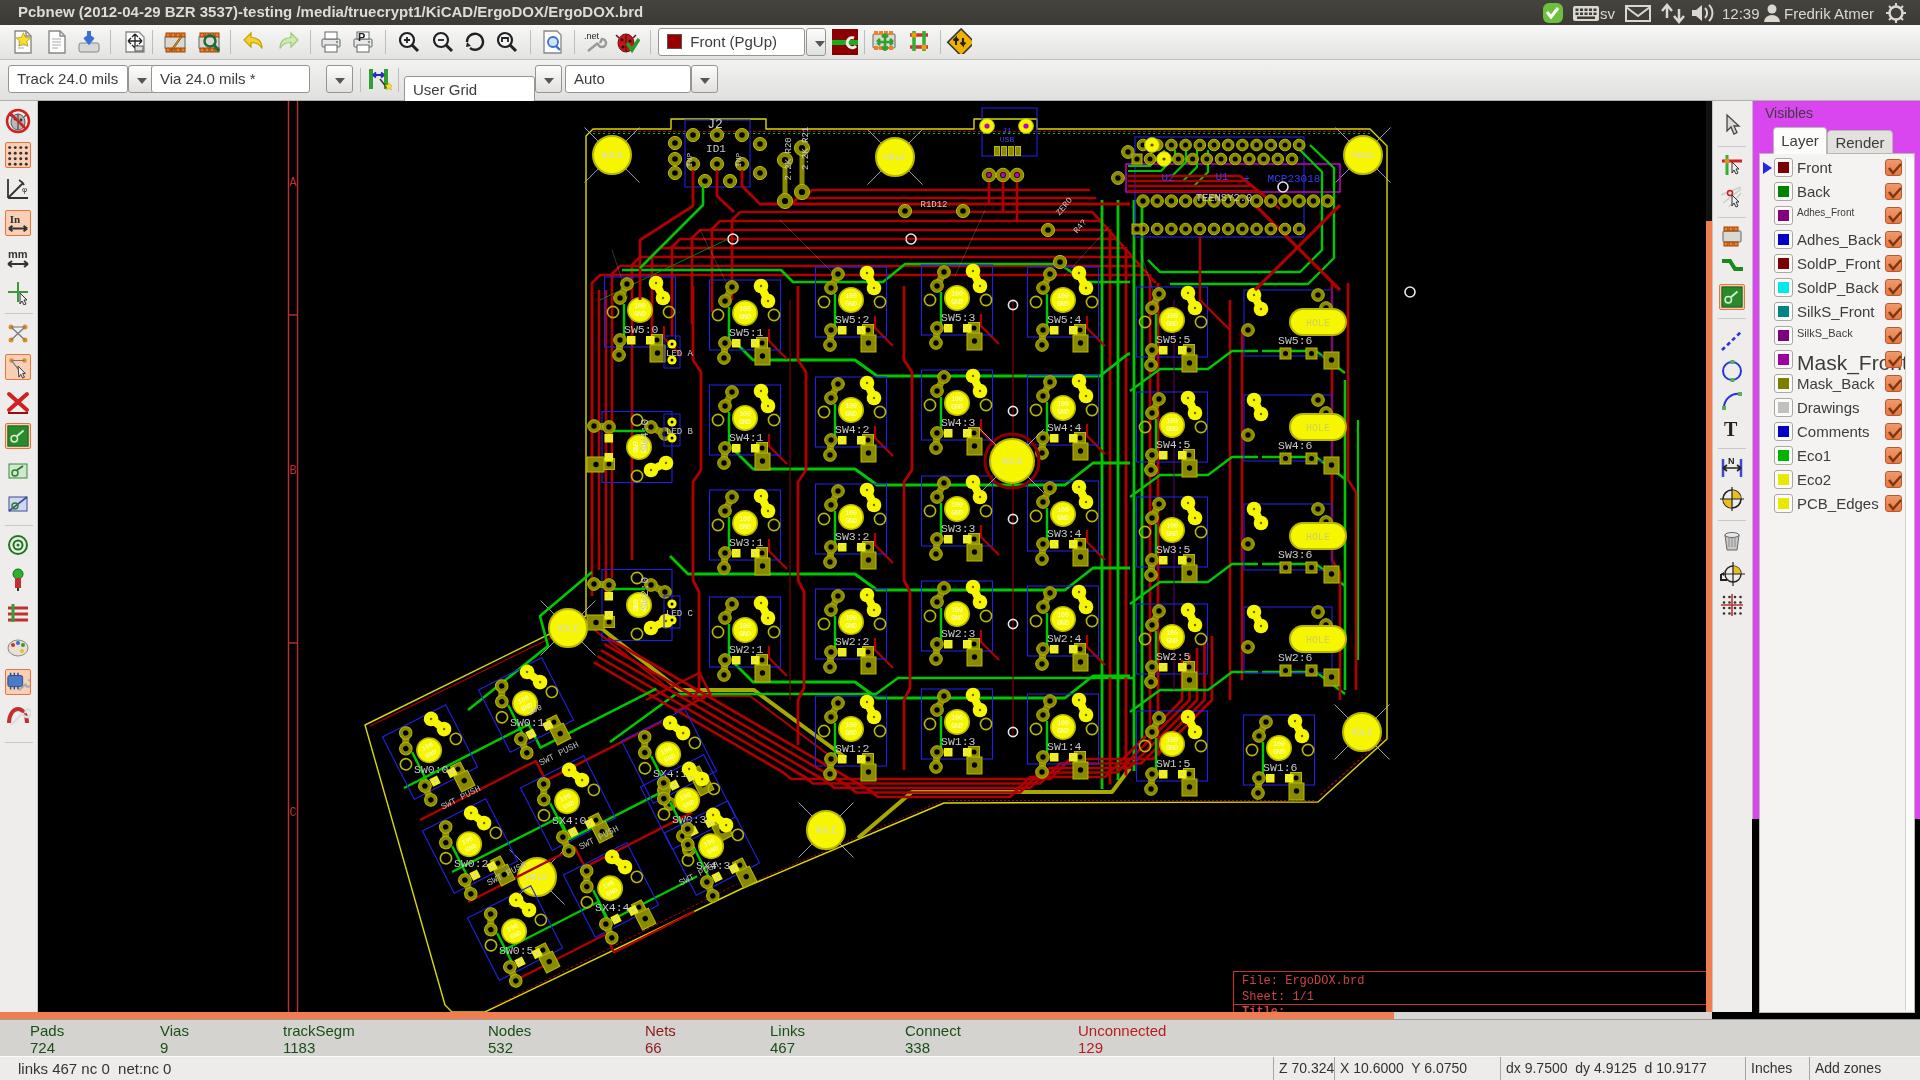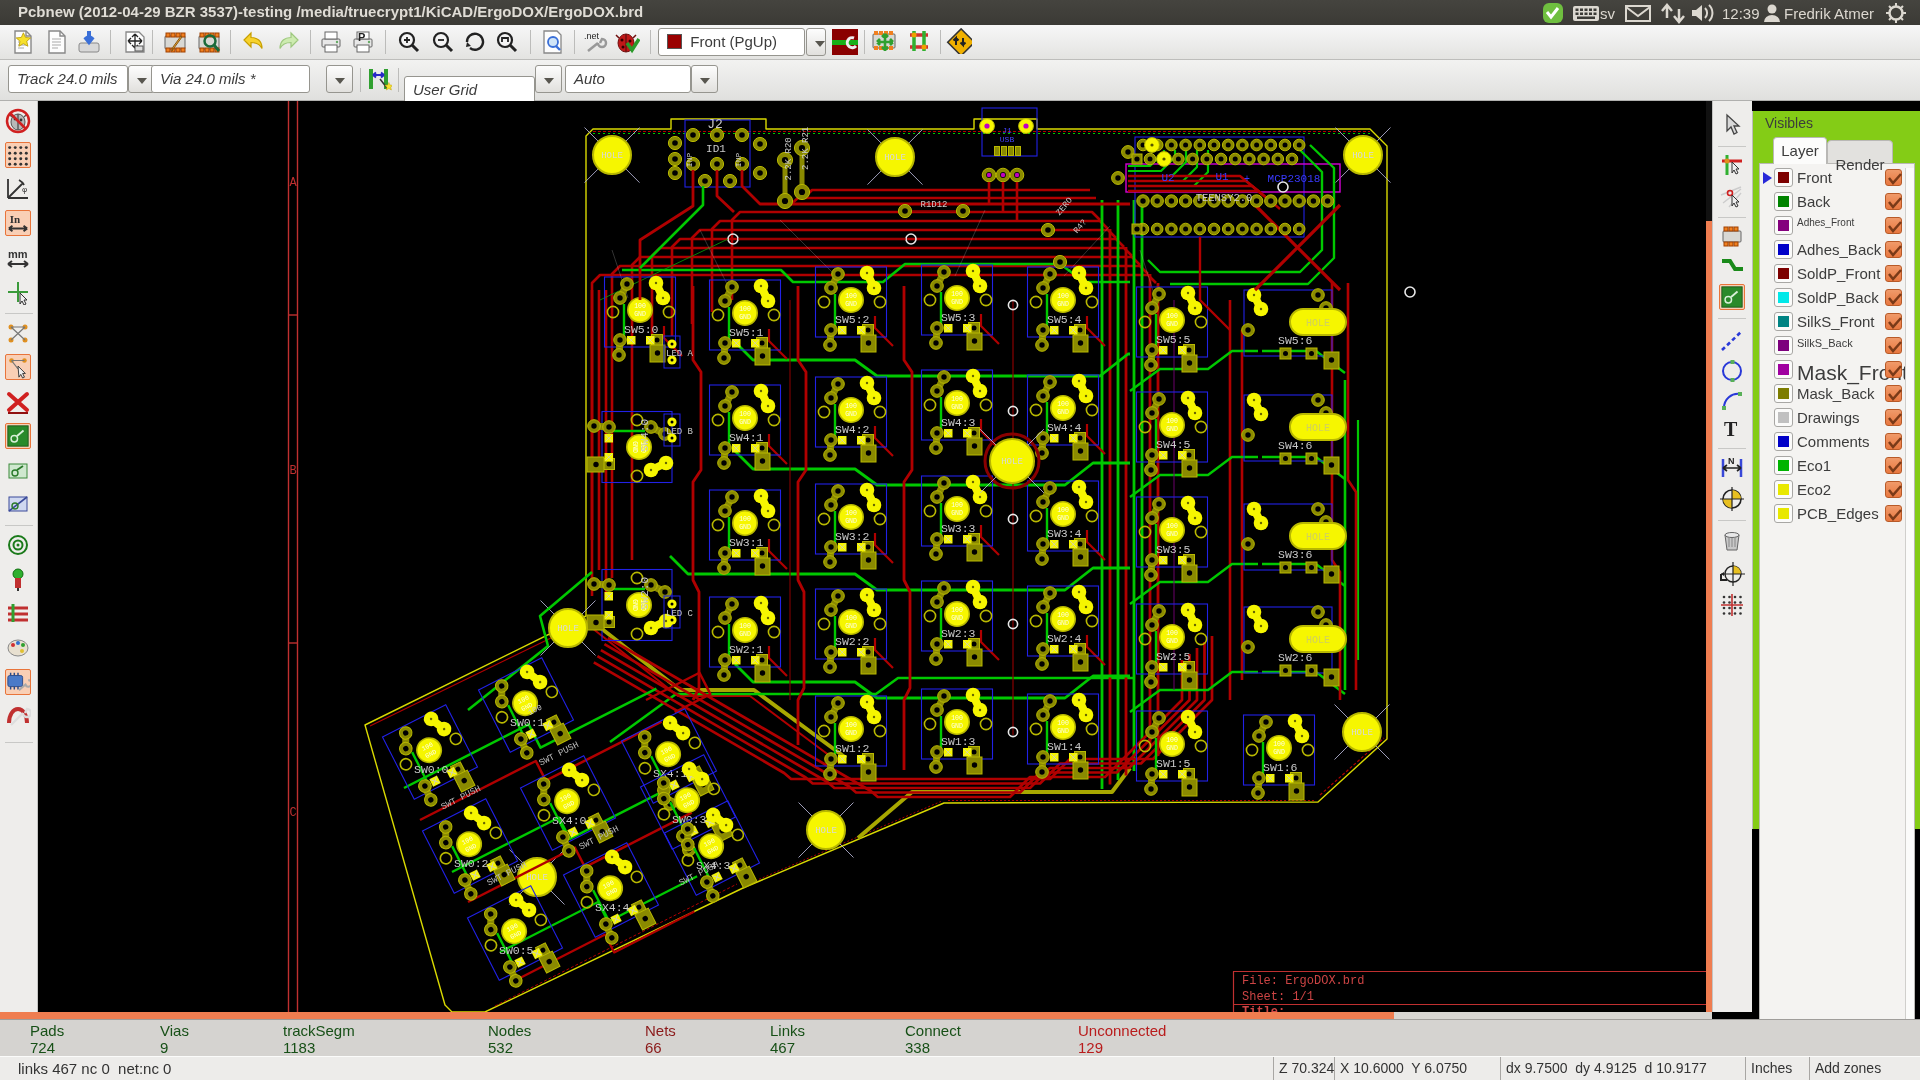--- a/index.html
+++ b/index.html
@@ -3,32 +3,32 @@
 * { margin:0; padding:0; box-sizing:border-box; }
 html,body { width:1920px; height:1080px; overflow:hidden; background:#000;
   font-family:"Liberation Sans",sans-serif; }
 .titlebar { position:absolute; left:0; top:0; width:1920px; height:25px;
   background:linear-gradient(#45443f,#3b3a35); color:#dfdcd5; }
 .titlebar .t { position:absolute; left:18px; top:3px; font-size:15px; font-weight:bold; }
 .tray { position:absolute; top:0; height:25px; color:#dcd8d0; font-size:15px; }
 .toolbar1 { position:absolute; left:0; top:25px; width:1920px; height:35px;
   background:linear-gradient(#f7f7f7,#e3e3e1); border-bottom:1px solid #bdbdbb; }
 .toolbar2 { position:absolute; left:0; top:60px; width:1920px; height:41px;
-  background:linear-gradient(#f2f2f1,#e0e0de); border-bottom:1px solid #b0b0ae;font-style:italic; }
+  background:linear-gradient(#f2f2f1,#e0e0de); border-bottom:1px solid #b0b0ae; }
 .lefttb { position:absolute; left:0; top:101px; width:38px; height:911px;
   background:#eeedeb; border-right:1px solid #c4c4c2; }
 .righttb { position:absolute; left:1712px; top:101px; width:40px; height:911px;
   background:#eeedeb; border-left:1px solid #c4c4c2; }
 .canvas { position:absolute; left:38px; top:101px; width:1668px; height:911px; background:#000; }
 .vscroll { position:absolute; left:1706px; top:101px; width:6px; height:911px; background:#111; }
 .vthumb { position:absolute; left:0; top:120px; width:6px; height:791px; background:#ef7d50; }
 .hscroll { position:absolute; left:0; top:1012px; width:1712px; height:7px; background:#d8d6d2; }
 .hthumb { position:absolute; left:0; top:0; width:1394px; height:7px; background:#ef7d50; }
-.panel { position:absolute; left:1752px; top:101px; width:168px; height:718px; background:#84cc16;
-  border-left:1px solid #bdbdbb;margin-top:10px; }
+.panel { position:absolute; left:1752px; top:101px; width:168px; height:718px; background:#d946ef;
+  border-left:1px solid #bdbdbb; }
 .status1 { position:absolute; left:0; top:1019px; width:1920px; height:37px; background:#d5d3d0;
   border-top:1px solid #9f9d9a; font-size:15px; color:#175017; }
 .status2 { position:absolute; left:0; top:1056px; width:1920px; height:24px; background:#edecea;
   border-top:1px solid #fbfbfa; font-size:15px; color:#333; }
 .st1col { position:absolute; top:2px; }
 .st1col div { line-height:17px; }
 .fld { position:absolute; top:0; height:24px; border-left:1px solid #a8a6a3; padding:3px 0 0 5px; font-size:14px; white-space:nowrap; overflow:hidden; }
 .combo { position:absolute; height:28px; background:#fff; border:1px solid #96958f; border-radius:3px;
   font-size:15px; color:#3c3c3c; padding:4px 6px 0 8px; }
 .cbtn { position:absolute; height:28px; width:27px; background:linear-gradient(#fdfdfd,#e1e0dd);
@@ -1074,21 +1074,21 @@
       <circle cx="21.5" cy="10.5" r="1.3" fill="#333"></circle>
       <circle cx="21.5" cy="16.0" r="1.3" fill="#333"></circle>
       <circle cx="21.5" cy="21.5" r="1.3" fill="#333"></circle>
       <path d="M13,2 v22 M2,13 h22" stroke="#c03030" stroke-width="1.6"></path>
     </svg>
   </div>
 <div class="panel">
     <div style="position:absolute;left:12px;top:4px;font-size:14px;color:#3c3c3c">Visibles</div>
 <div style="position:absolute;left:6px;top:52px;width:156px;height:860px;background:#f4f3f1;border:1px solid #b9b8b5"></div>
 <div class="tab" style="left:20px;top:26px;width:54px;height:27px;background:#fcfcfb;border:1px solid #b9b8b5;border-bottom:none;border-radius:4px 4px 0 0;padding-top:4px;z-index:2">Layer</div>
-<div class="tab" style="left:74px;top:29px;width:66px;height:24px;background:#e2e1de;border:1px solid #b9b8b5;border-radius:4px 4px 0 0;padding-top:15px">Render</div>
+<div class="tab" style="left:74px;top:29px;width:66px;height:24px;background:#e2e1de;border:1px solid #b9b8b5;border-radius:4px 4px 0 0;padding-top:3px">Render</div>
 <div style="position:absolute;left:10px;top:61px;width:0;height:0;border-left:9px solid #2828d8;border-top:6px solid transparent;border-bottom:6px solid transparent"></div>
 <div style="position:absolute;left:21px;top:57px;width:19px;height:19px;background:#fbfbfa;border:1px solid #a8a7a4;border-radius:3px"></div>
 <div style="position:absolute;left:25px;top:61px;width:11px;height:11px;background:#7d0000"></div>
 <div style="position:absolute;left:44px;top:58px;font-size:15px;color:#3c3c3c">Front</div>
 <div style="position:absolute;left:132px;top:58px;width:17px;height:17px;background:linear-gradient(#f09a6a,#e87840);border:1px solid #b85a28;border-radius:3px"><svg width="17" height="17">
         <path d="M3,8 l4,5 l8,-9" stroke="#7a3a18" stroke-width="2.5" fill="none"></path>
       </svg></div>
 <div style="position:absolute;left:21px;top:81px;width:19px;height:19px;background:#fbfbfa;border:1px solid #a8a7a4;border-radius:3px"></div>
 <div style="position:absolute;left:25px;top:85px;width:11px;height:11px;background:#008400"></div>
 <div style="position:absolute;left:44px;top:82px;font-size:15px;color:#3c3c3c">Back</div>

